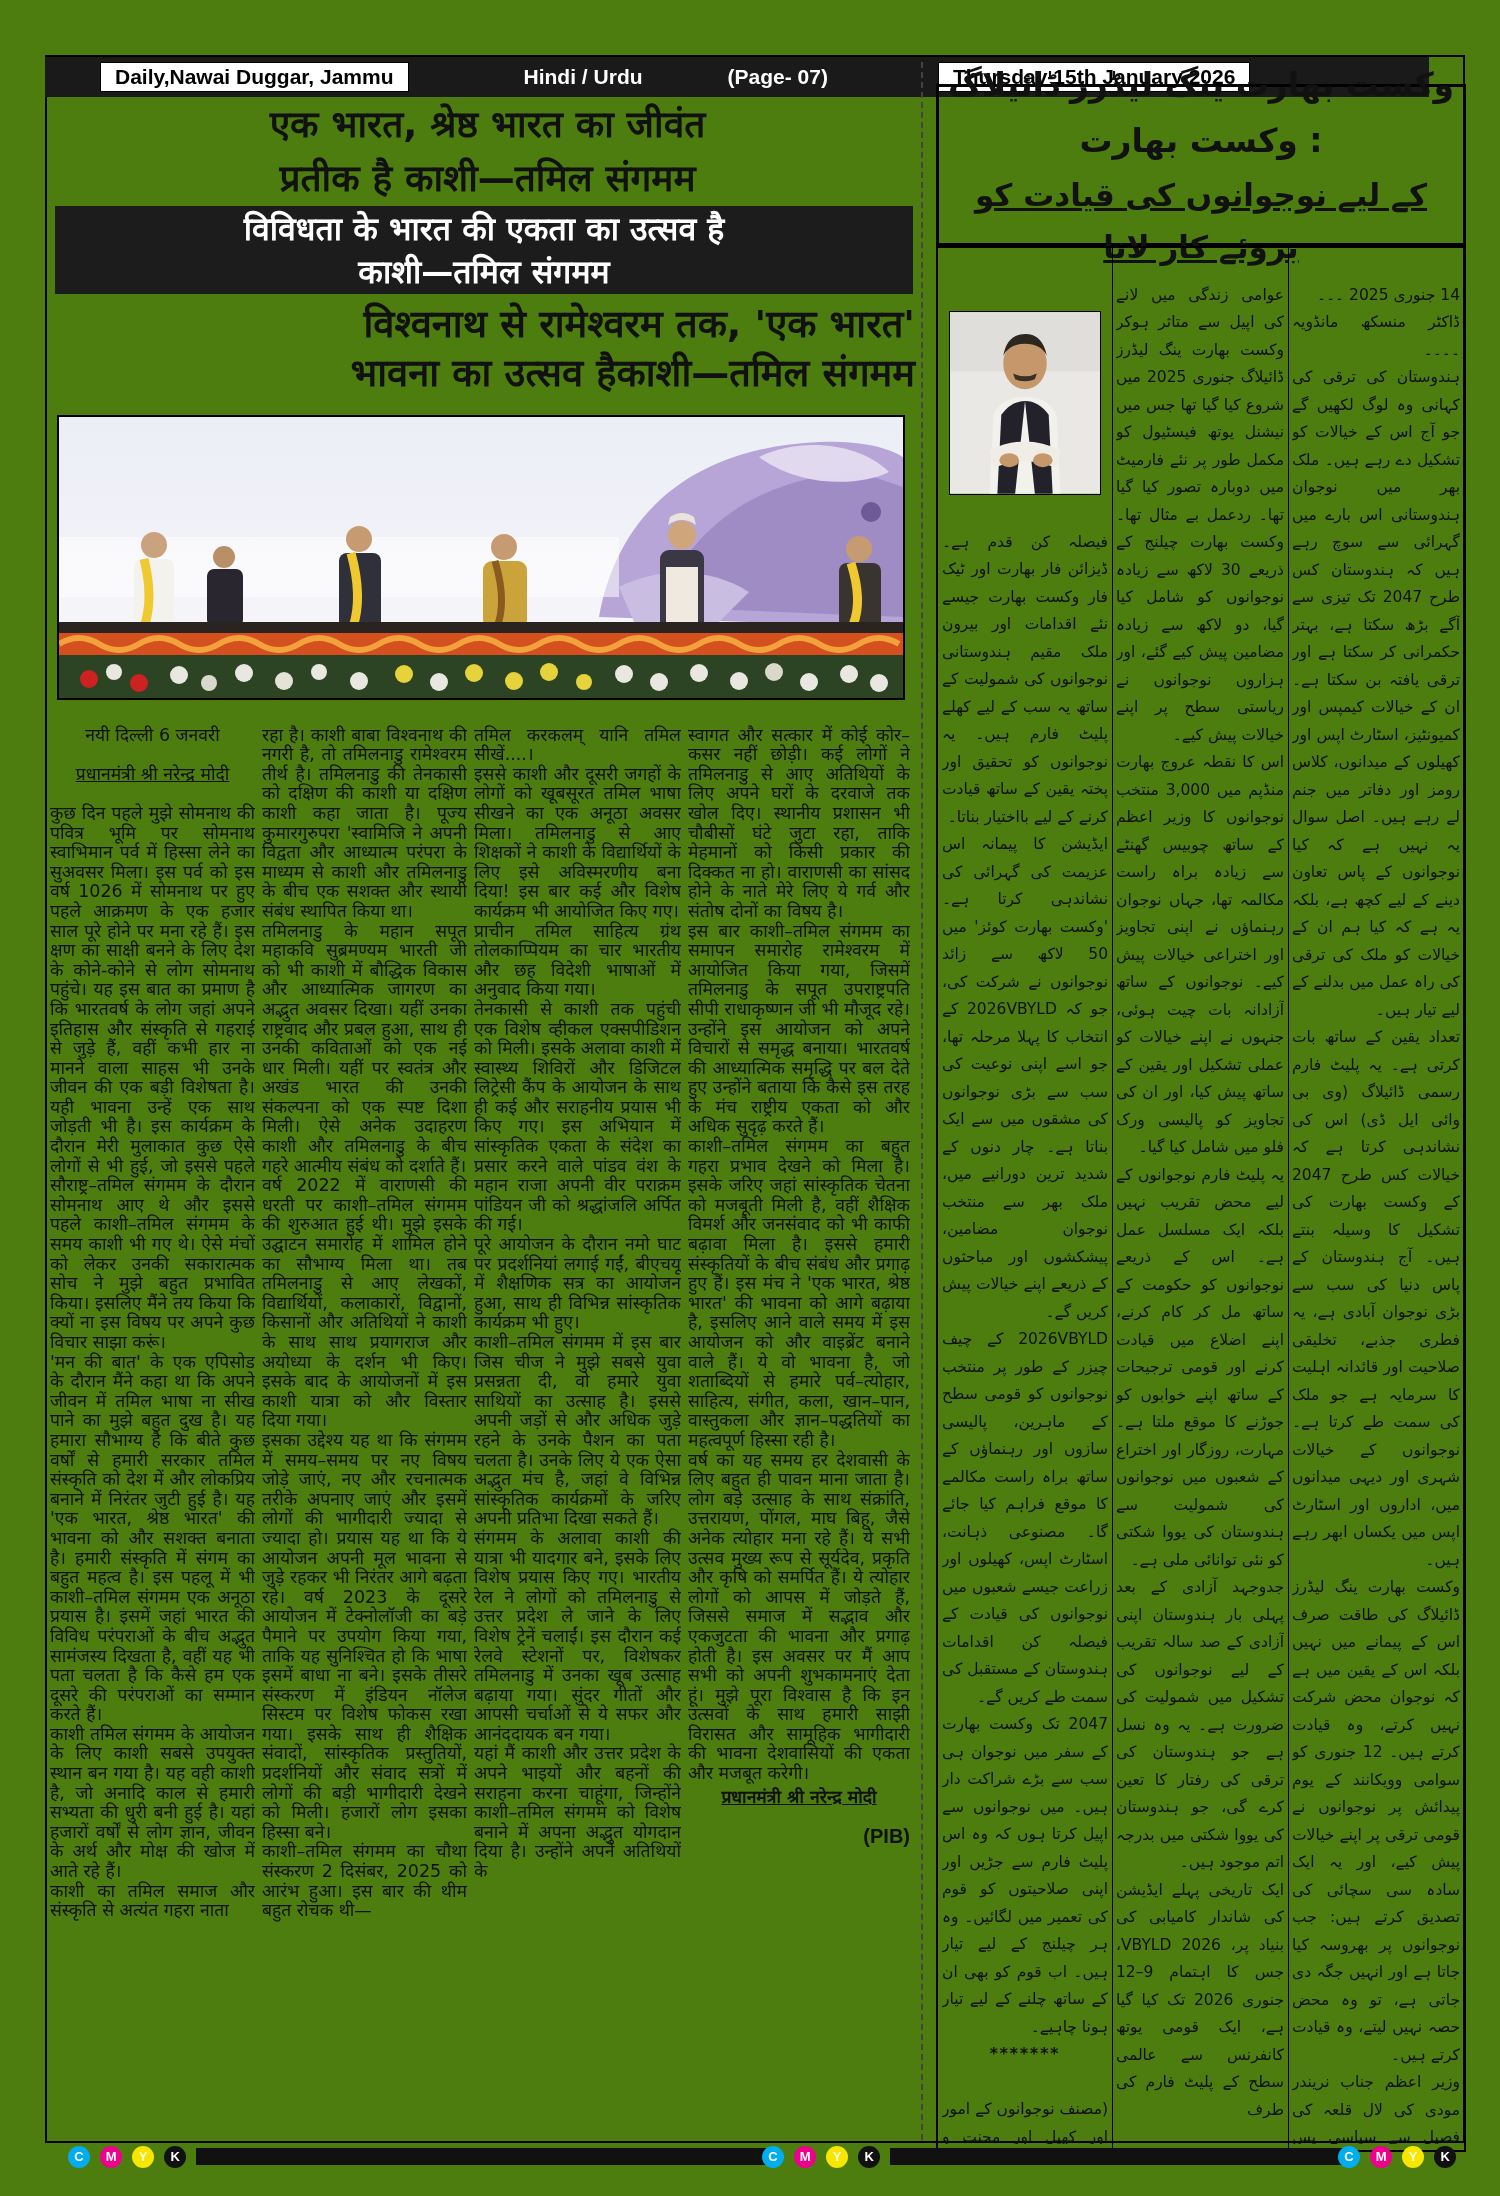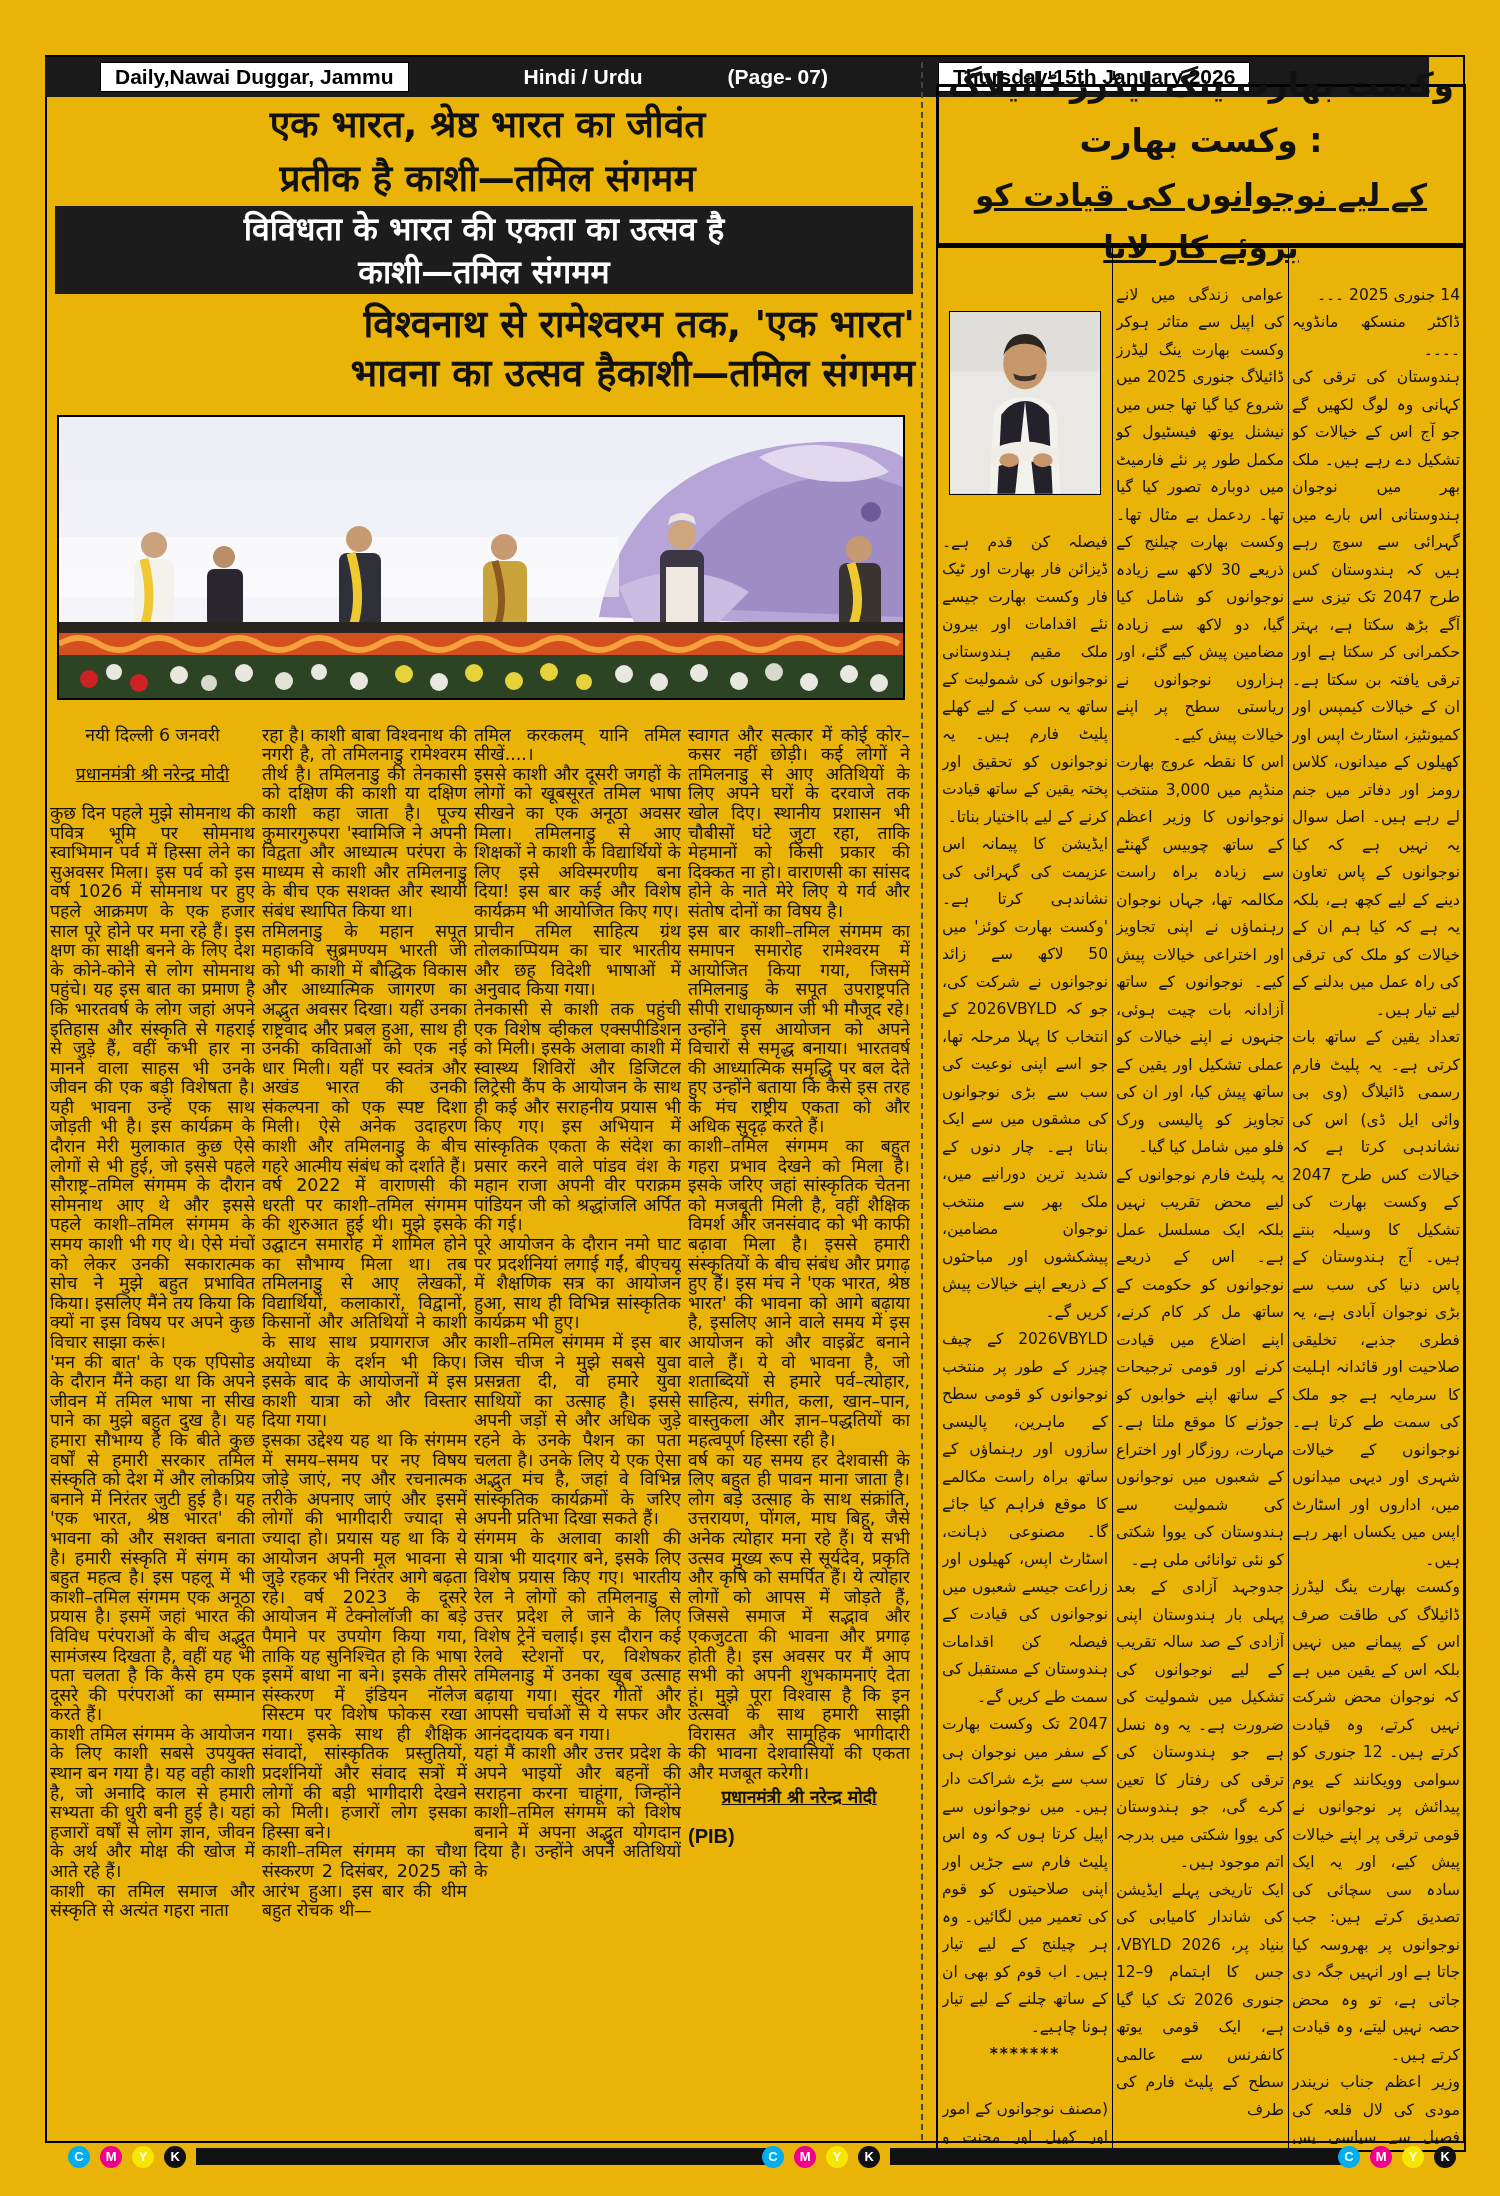--- a/index.html
+++ b/index.html
@@ -1,16 +1,16 @@
 <!DOCTYPE html>
 <html><head>
 <meta charset="utf-8">
 <style>
   html,body{margin:0;padding:0;background:#ffffff;}
-  #page{position:relative;width:1500px;height:2196px;background:#eab308;overflow:hidden;
+  #page{position:relative;width:1500px;height:2196px;background:#4d7c0f;overflow:hidden;
         font-family:"DejaVu Sans","Liberation Sans",sans-serif;color:#111;}
   .abs{position:absolute;}
   
   #page-border{left:45px;top:55px;width:1420px;height:2088px;border:2px solid #000;box-sizing:border-box;}
   
   #header-bar{left:45px;top:57px;width:1384px;height:40px;background:#1a1a1a;display:flex;align-items:center;}
   .hdr-box{background:#fff;border:1px solid #000;color:#000;font-weight:bold;
            font-family:"Liberation Sans",sans-serif;font-size:21px;padding:2px 14px;white-space:nowrap;}
   .hdr-white{color:#fff;font-weight:bold;font-family:"Liberation Sans",sans-serif;font-size:21px;white-space:nowrap;}
   
@@ -22,21 +22,21 @@
   #hi-photo{left:57px;top:415px;width:848px;height:285px;border:2px solid #000;box-sizing:border-box;background:#e8e9f2;}
   .hi-col{top:706px;height:1432px;font-size:17.5px;line-height:19.6px;text-align:justify;
           white-space:pre-line;overflow:hidden;}
   #hi-col1{left:50px;width:205px;}
   #hi-col2{left:262px;width:205px;}
   #hi-col3{left:474px;width:207px;}
   #hi-col4{left:688px;width:222px;}
   .dateline{text-align:center;white-space:nowrap;}
   .byline{text-align:center;text-decoration:underline;white-space:nowrap;}
   .signature{text-align:center;text-decoration:underline;font-weight:bold;white-space:nowrap;margin-top:4px;}
-  .pib{text-align:left;font-weight:bold;font-family:"Liberation Sans",sans-serif;font-size:20px;}
+  .pib{text-align:right;font-weight:bold;font-family:"Liberation Sans",sans-serif;font-size:20px;}
   
   #article-divider{left:921px;top:62px;width:0;height:2078px;border-left:2px dashed #444;}
   
   .ur{direction:rtl;font-family:"DejaVu Sans",sans-serif;}
   #ur-headline-box{left:936px;top:84px;width:530px;height:162px;border:3px solid #000;box-sizing:border-box;
                    display:flex;flex-direction:column;justify-content:center;text-align:center;}
   #ur-headline-box .l1{font-size:33px;font-weight:bold;line-height:56px;}
   #ur-headline-box .l2{font-size:31px;font-weight:bold;line-height:52px;text-decoration:underline;}
   #ur-article-box{left:936px;top:246px;width:530px;height:1906px;border:2px solid #000;box-sizing:border-box;}
   .ur-col{position:absolute;top:6px;height:1890px;font-size:15.5px;line-height:27.5px;text-align:justify;

